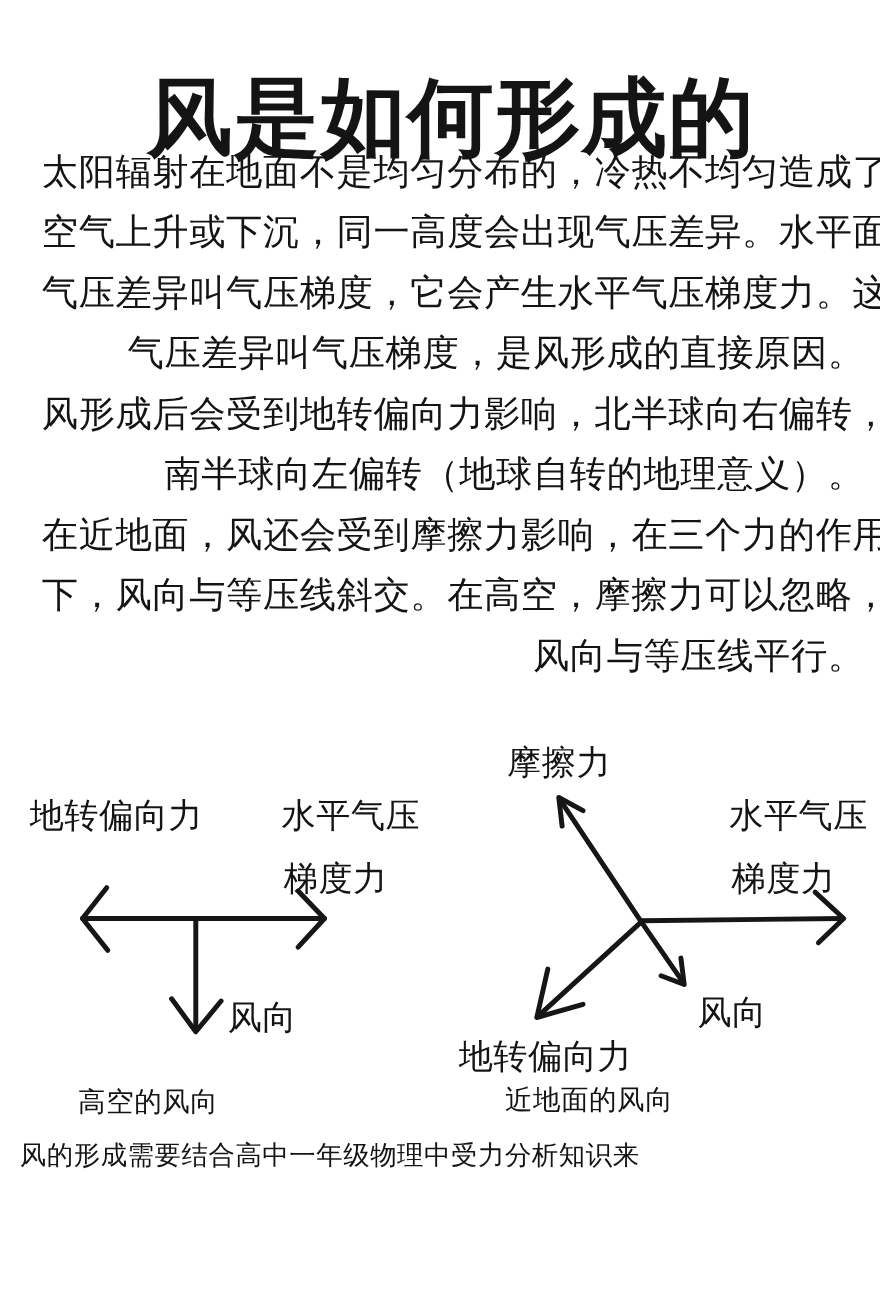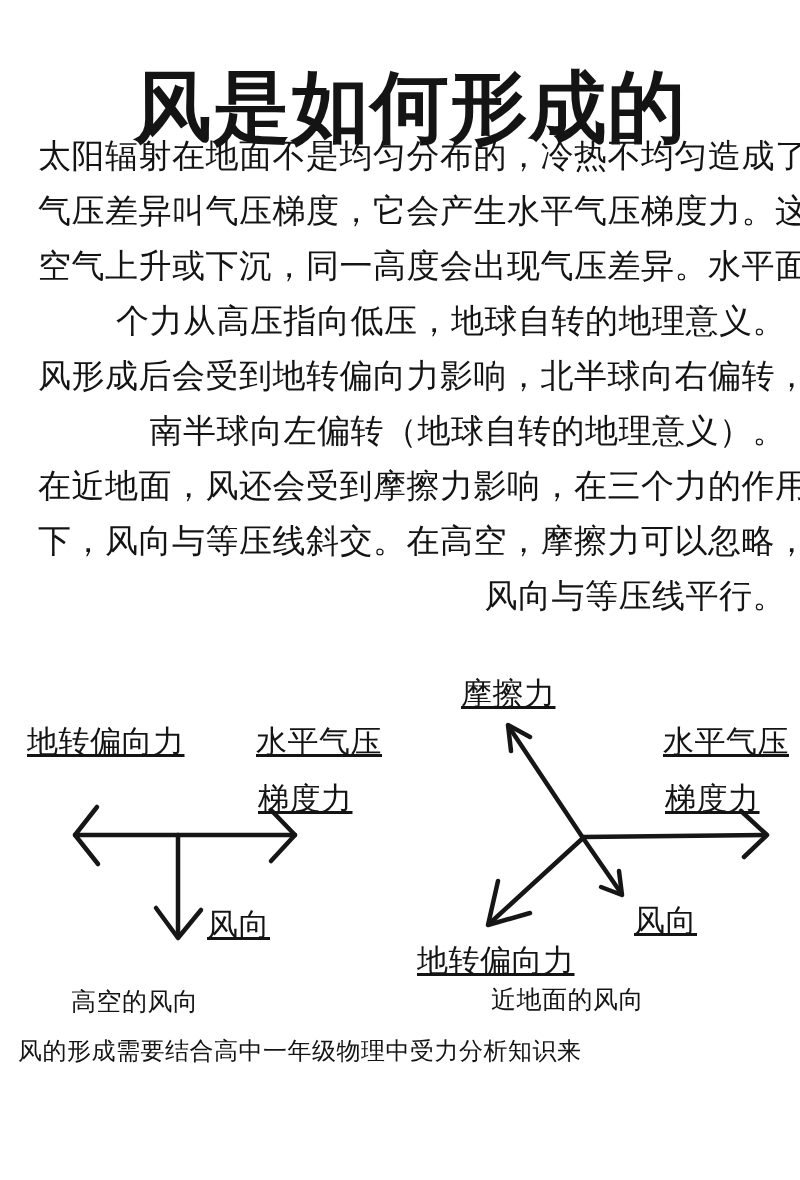--- a/index.html
+++ b/index.html
@@ -29,21 +29,20 @@
     white-space:nowrap;
     letter-spacing:0.5px;
   }
   .diagram-layer { position:absolute; left:0; top:650px; width:800px; height:400px; }
   .diagram-layer svg { position:absolute; left:0; top:0; }
   .dlabel {
     position:absolute;
     font-size:31px;
     white-space:nowrap;
     letter-spacing:0.5px;
-    text-decoration:underline;
   }
   .dcaption {
     position:absolute;
     font-size:25px;
     white-space:nowrap;
     letter-spacing:0.5px;
   }
   .footer {
     position:absolute; top:1022px; left:18px; width:770px;
   }
@@ -63,23 +62,23 @@
   }
 </style>
 </head>
 <body>
 
 <h1 class="page-title">风是如何形成的</h1>
 
 <div class="article">
   <div>
     <div class="line">太阳辐射在地面不是均匀分布的，冷热不均匀造成了</div>
+    <div class="line">空气上升或下沉，同一高度会出现气压差异。水平面</div>
     <div class="line">气压差异叫气压梯度，它会产生水平气压梯度力。这</div>
-    <div class="line">空气上升或下沉，同一高度会出现气压差异。水平面</div>
-    <div class="line">个力从高压指向低压，地球自转的地理意义。</div>
+    <div class="line">气压差异叫气压梯度，是风形成的直接原因。</div>
   </div>
   <div>
     <div class="line">风形成后会受到地转偏向力影响，北半球向右偏转，</div>
     <div class="line">南半球向左偏转（地球自转的地理意义）。</div>
   </div>
   <div>
     <div class="line">在近地面，风还会受到摩擦力影响，在三个力的作用</div>
     <div class="line">下，风向与等压线斜交。在高空，摩擦力可以忽略，</div>
     <div class="line">风向与等压线平行。</div>
   </div>
@@ -128,18 +127,18 @@
   <div class="dlabel" style="left:256px; top:71px;">水平气压</div>
   <div class="dlabel" style="left:258px; top:128px;">梯度力</div>
   <div class="dlabel" style="left:207px; top:254px;">风向</div>
   <div class="dcaption" style="left:71px; top:335px;">高空的风向</div>
 
   <div class="dlabel" style="left:461px; top:23px;">摩擦力</div>
   <div class="dlabel" style="left:663px; top:71px;">水平气压</div>
   <div class="dlabel" style="left:665px; top:128px;">梯度力</div>
   <div class="dlabel" style="left:634px; top:250px;">风向</div>
   <div class="dlabel" style="left:417px; top:290px;">地转偏向力</div>
-  <div class="dcaption" style="left:459px; top:333px;margin-left:32px;">近地面的风向</div>
+  <div class="dcaption" style="left:459px; top:333px;">近地面的风向</div>
 </div>
 
 <div class="footer">
   <div class="line">风的形成需要结合高中一年级物理中受力分析知识来</div>
 </div>
 
 </body></html>

